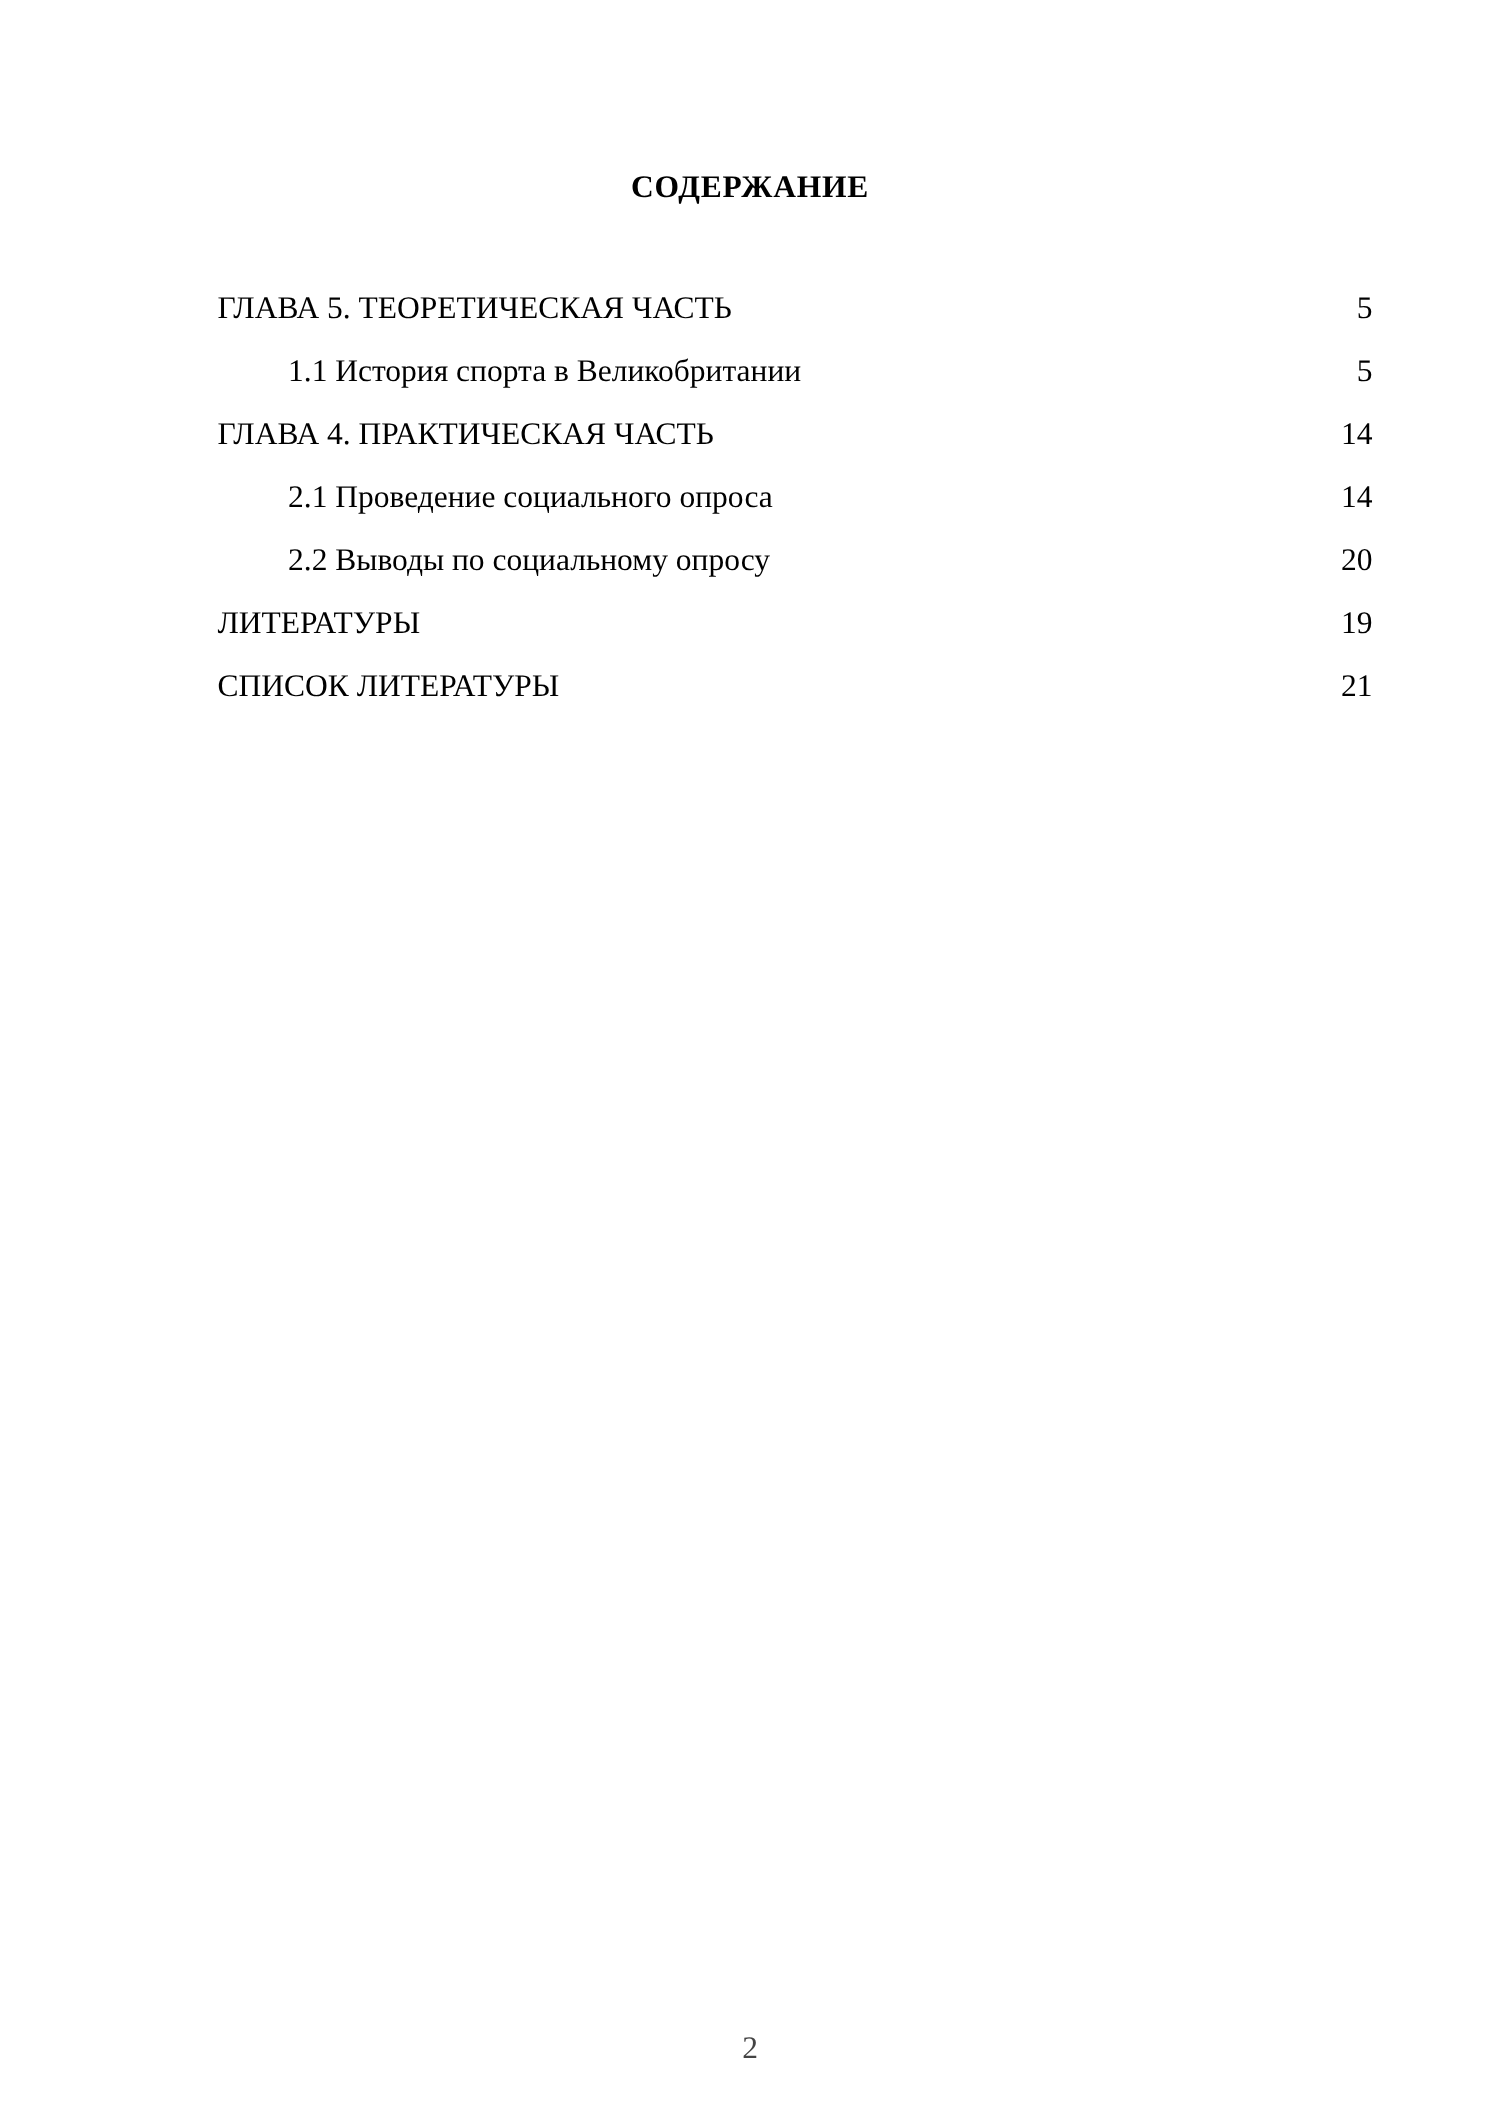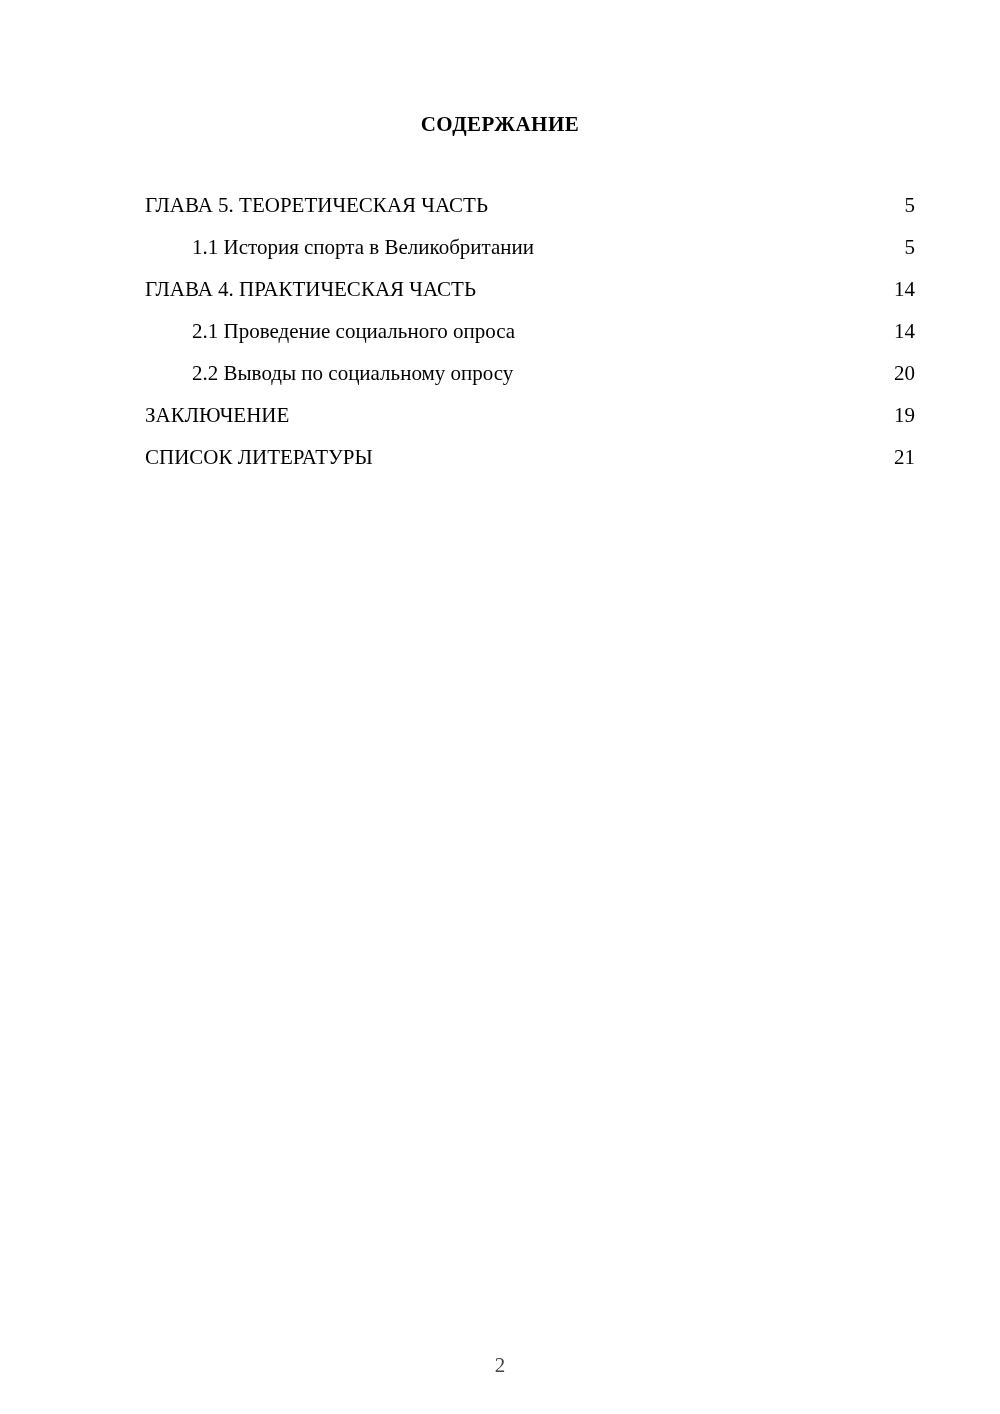--- a/index.html
+++ b/index.html
@@ -95,21 +95,21 @@
         <span class="toc-label">2.1 Проведение социального опроса</span>
         <span class="toc-page">14</span>
       </div>
 
       <div class="toc-row level-1">
         <span class="toc-label">2.2 Выводы по социальному опросу</span>
         <span class="toc-page">20</span>
       </div>
 
       <div class="toc-row level-0">
-        <span class="toc-label">ЗАКЛЮЧЕНИЕ</span>
+        <span class="toc-label">ЛИТЕРАТУРЫ</span>
         <span class="toc-page">19</span>
       </div>
 
       <div class="toc-row level-0">
         <span class="toc-label">СПИСОК ЛИТЕРАТУРЫ</span>
         <span class="toc-page">21</span>
       </div>
     </div>
 
   <div class="footer-page-number">2</div>

